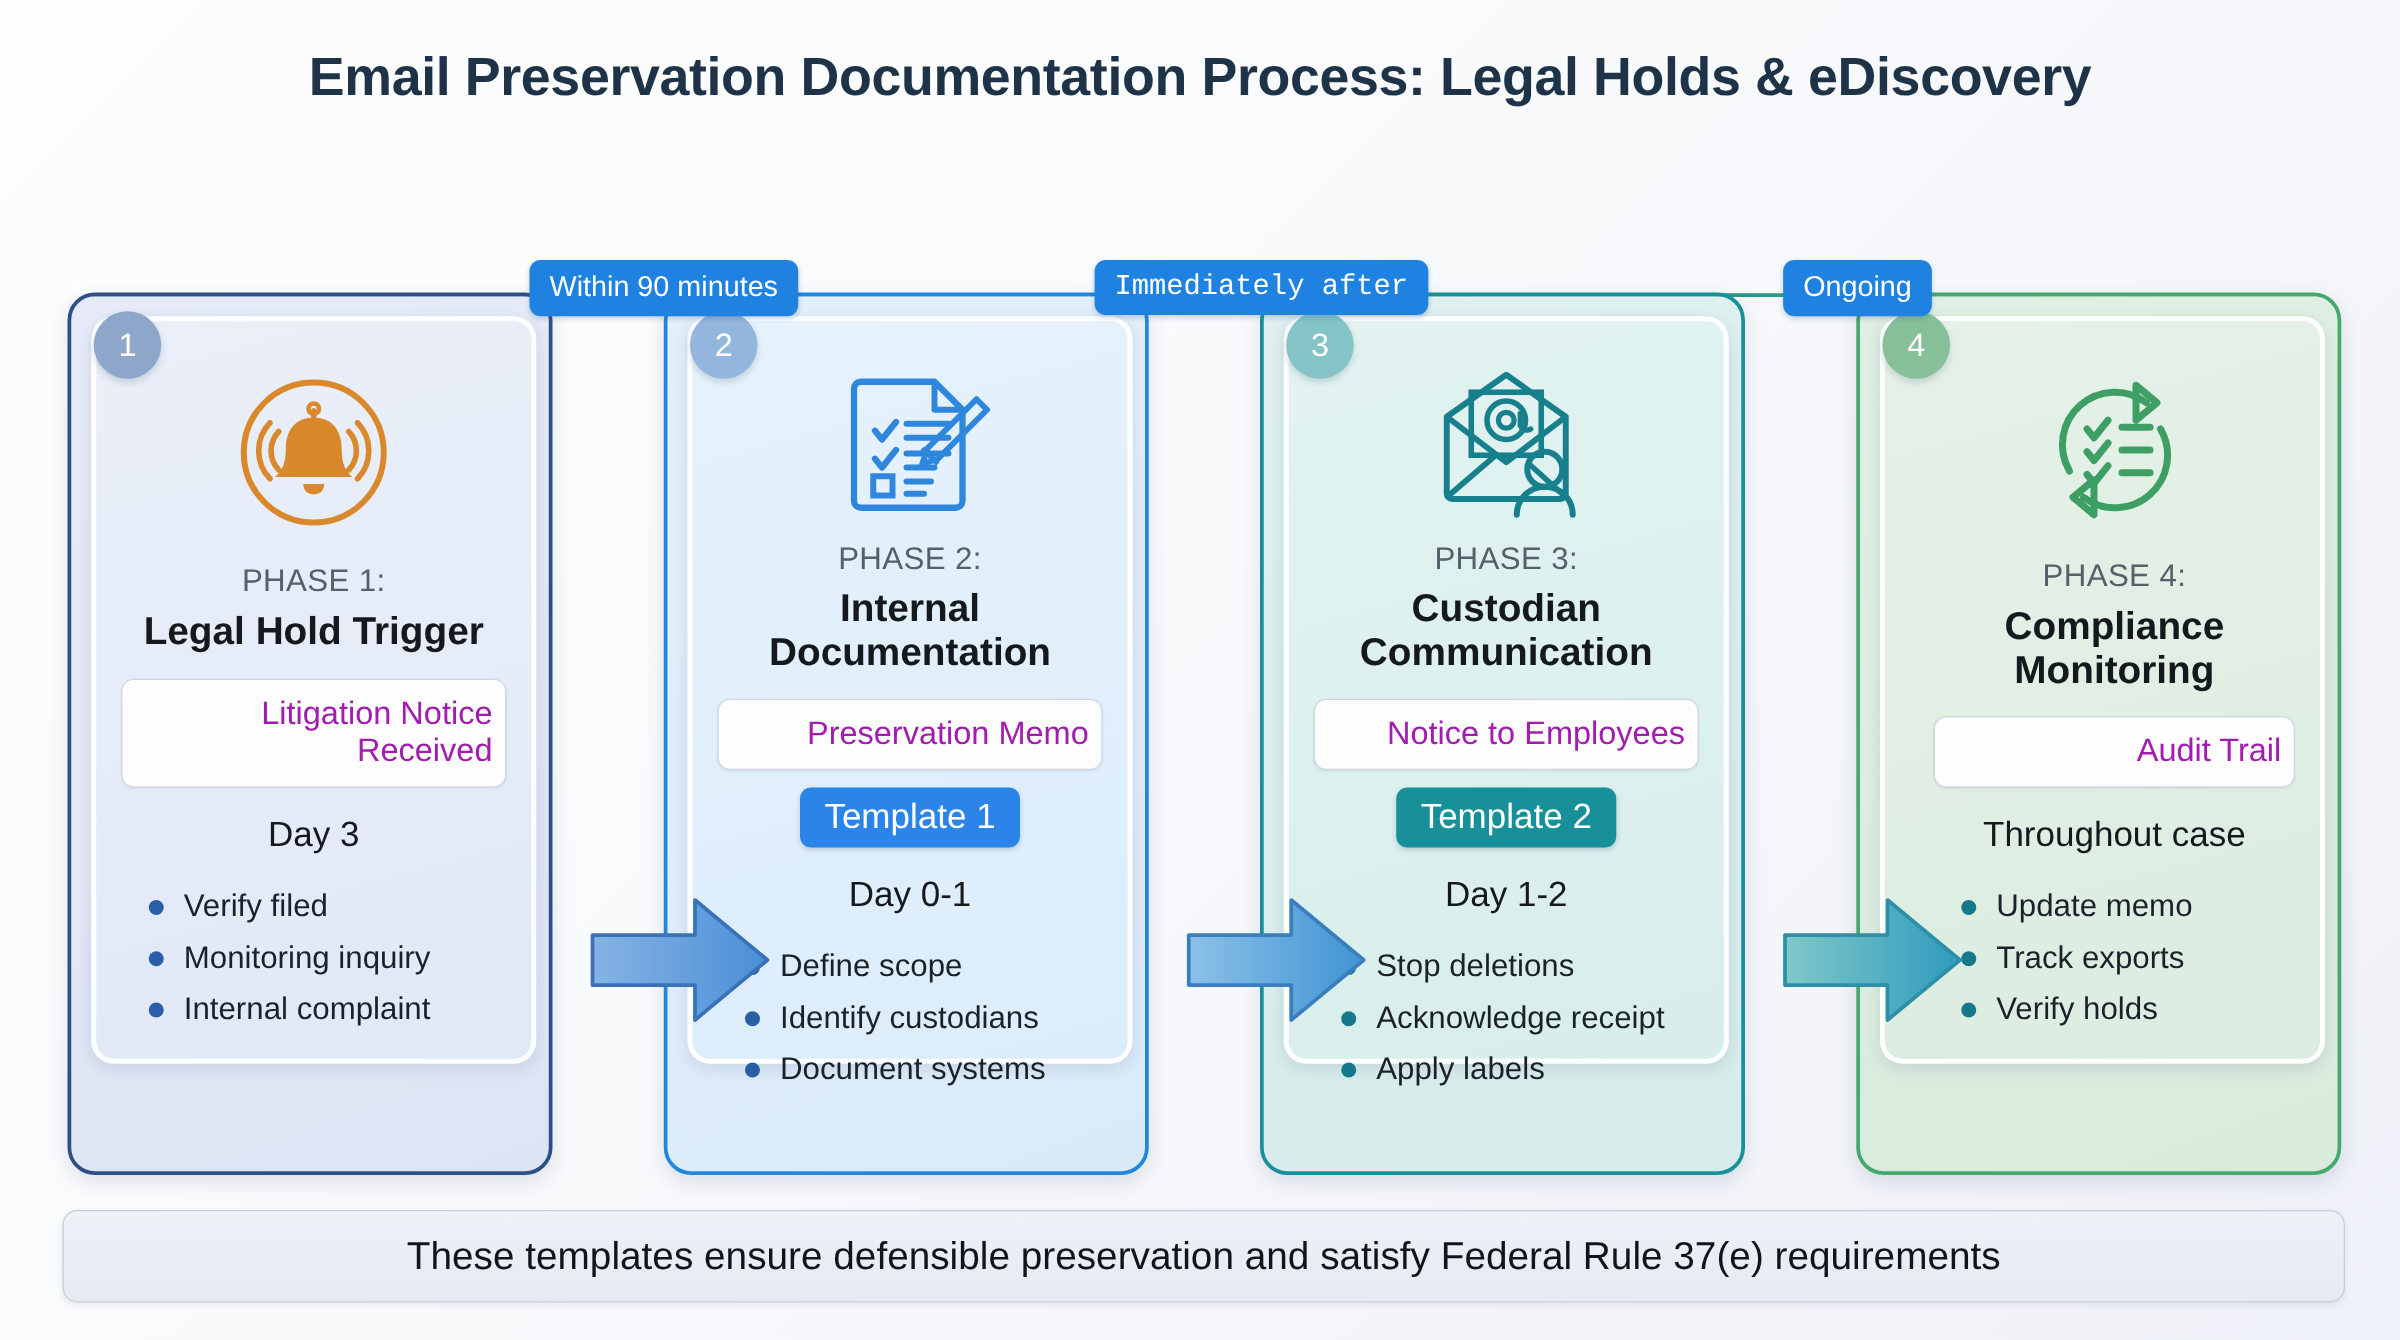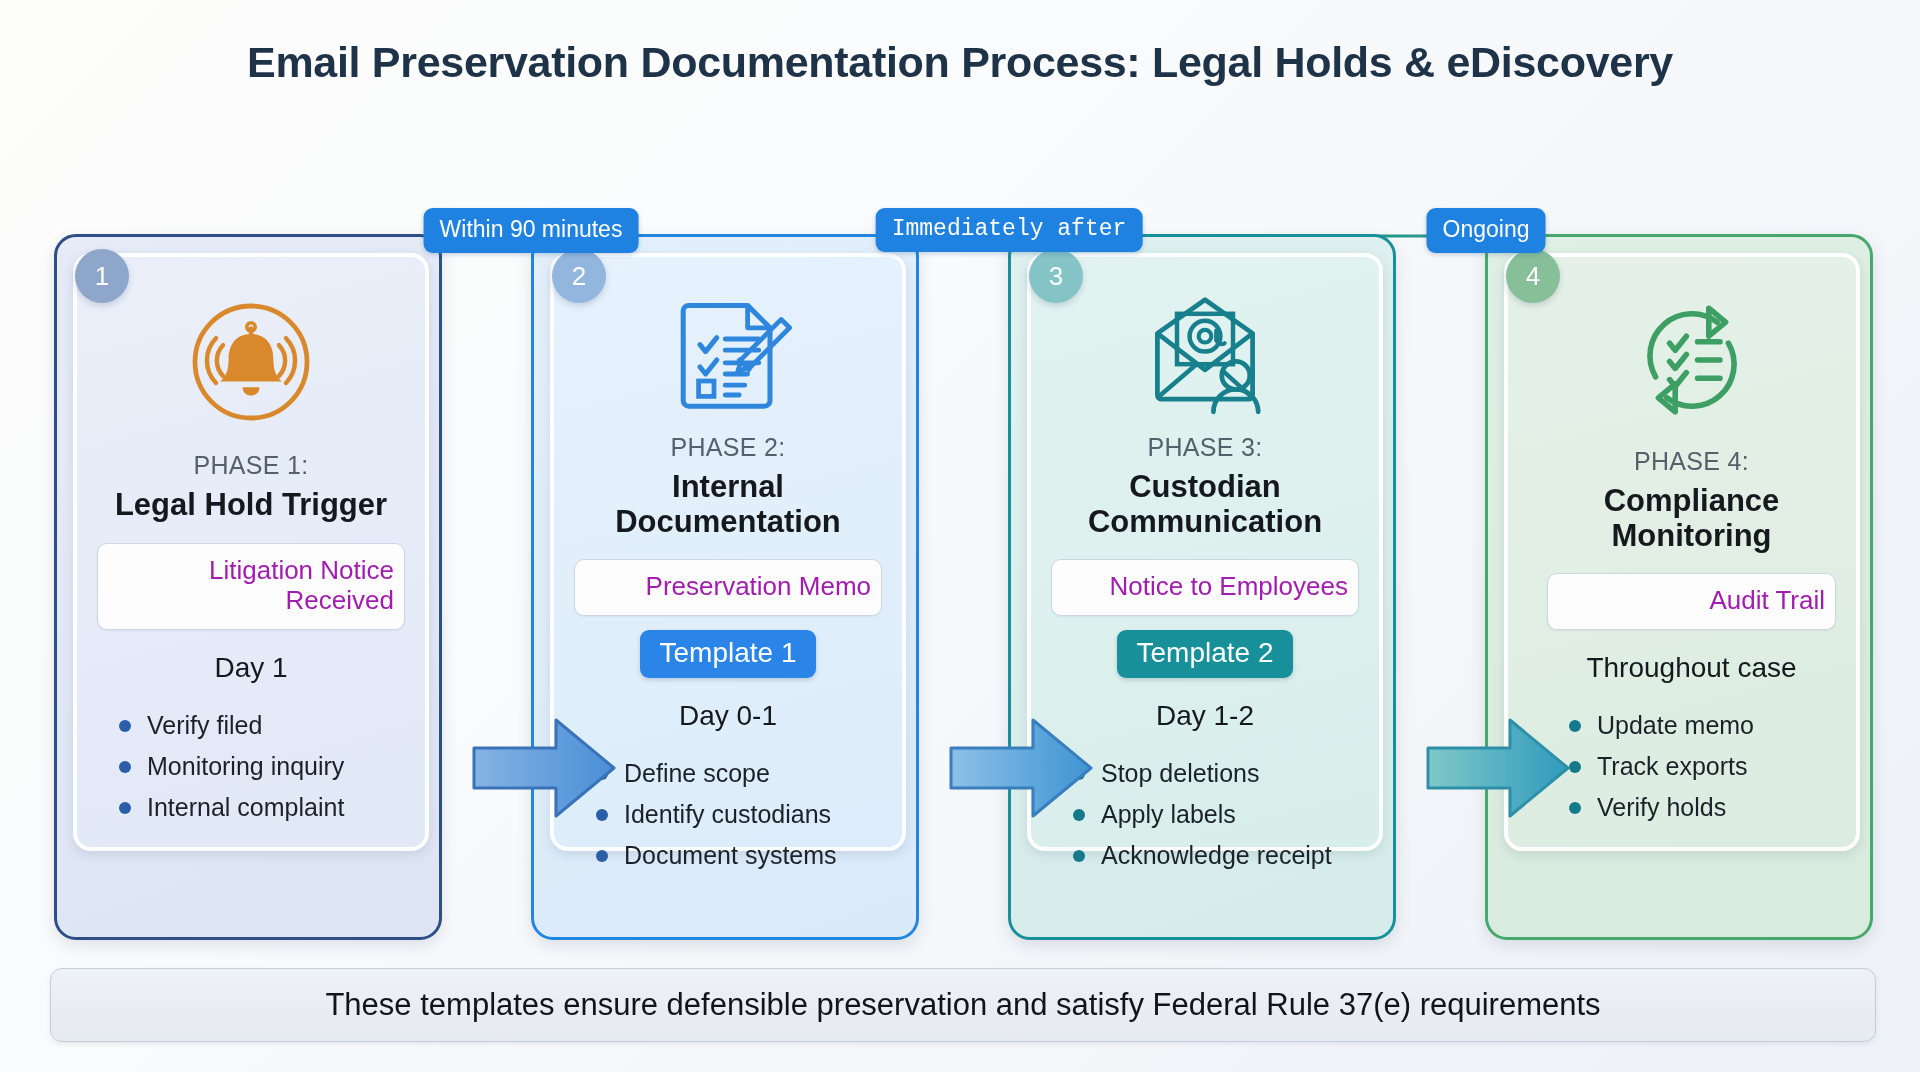--- a/index.html
+++ b/index.html
@@ -248,21 +248,21 @@
           <path d="M44 68 c0 4 3 6 6 6 c3 0 6 -2 6 -6 z" fill="#d9892c"></path>
           <path d="M30 38 a16 16 0 0 0 0 22" fill="none" stroke="#d9892c" stroke-width="3.2" stroke-linecap="round"></path>
           <path d="M25 33 a23 23 0 0 0 0 32" fill="none" stroke="#d9892c" stroke-width="3.2" stroke-linecap="round"></path>
           <path d="M70 38 a16 16 0 0 1 0 22" fill="none" stroke="#d9892c" stroke-width="3.2" stroke-linecap="round"></path>
           <path d="M75 33 a23 23 0 0 1 0 32" fill="none" stroke="#d9892c" stroke-width="3.2" stroke-linecap="round"></path>
         </svg>
       </div>
       <div class="phase-kicker">PHASE 1:</div>
       <div class="phase-title">Legal Hold Trigger</div>
       <div class="doc-box">Litigation Notice Received</div>
-      <div class="timing">Day 1</div>
+      <div class="timing">Day 3</div>
       <ul class="bullets">
         <li>Verify filed</li>
         <li>Monitoring inquiry</li>
         <li>Internal complaint</li>
       </ul>
     </div>
   </div>
 
   <div class="phase p2">
     <div class="badge-num">2</div>
@@ -310,22 +310,22 @@
           <path d="M56 92 a16 16 0 0 1 32 0" fill="none" stroke="#17808c" stroke-width="3.4" stroke-linecap="round"></path>
         </svg>
       </div>
       <div class="phase-kicker">PHASE 3:</div>
       <div class="phase-title">Custodian Communication</div>
       <div class="doc-box">Notice to Employees</div>
       <div class="tmpl-badge tmpl-teal">Template 2</div>
       <div class="timing">Day 1-2</div>
       <ul class="bullets">
         <li>Stop deletions</li>
+        <li>Acknowledge receipt</li>
         <li>Apply labels</li>
-        <li>Acknowledge receipt</li>
       </ul>
     </div>
   </div>
 
   <div class="phase p4">
     <div class="badge-num">4</div>
     <div class="inner">
       <div class="icon-wrap">
         <svg width="140" height="140" viewBox="0 0 100 100">
           <path d="M24 62 A30 30 0 0 1 68 23" fill="none" stroke="#3d9f63" stroke-width="4" stroke-linecap="round"></path>

